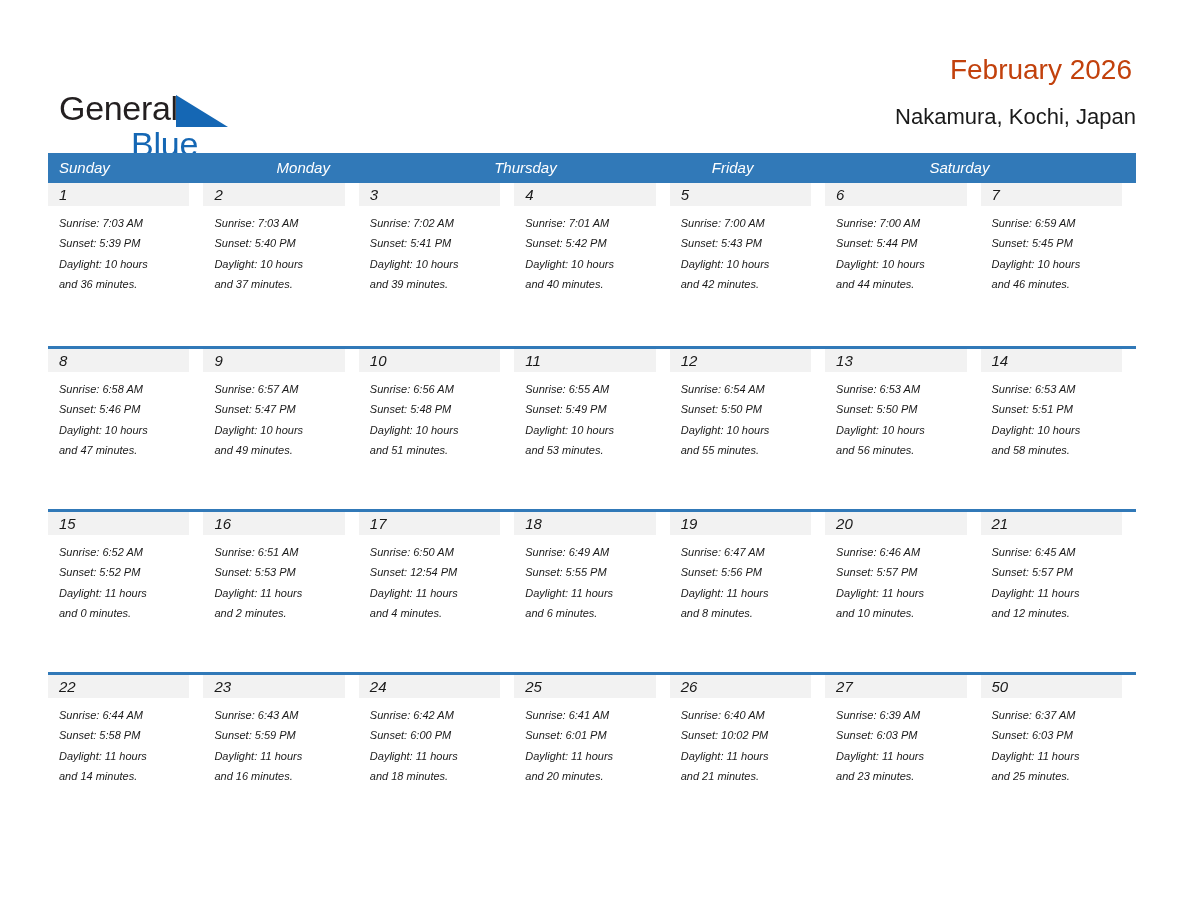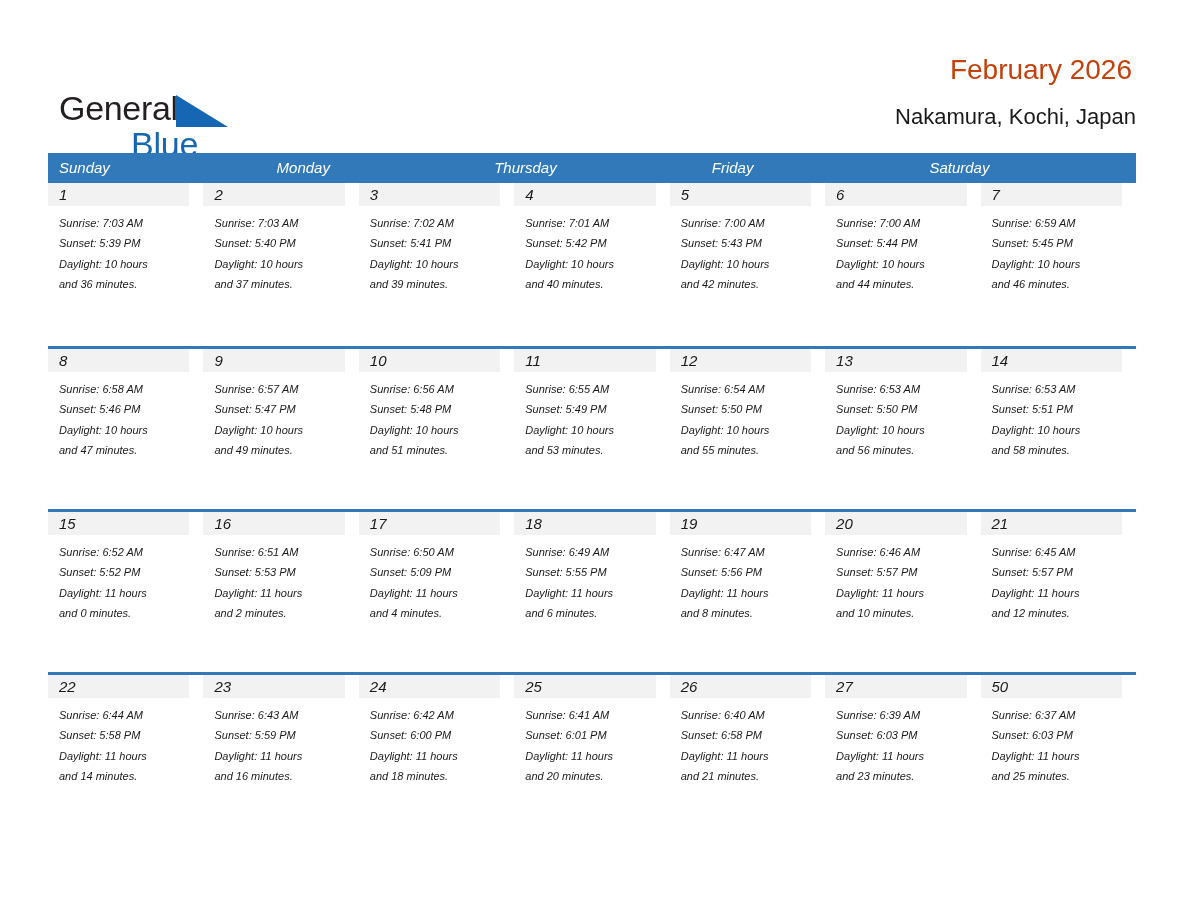--- a/index.html
+++ b/index.html
@@ -332,21 +332,21 @@
               <div>Daylight: 11 hours</div>
               <div>and 2 minutes.</div>
             </div>
           </div>
           <div class="day">
             <div class="daynum-band">
               <div class="daynum">17</div>
             </div>
             <div class="dayinfo">
               <div>Sunrise: 6:50 AM</div>
-              <div>Sunset: 5:09 PM</div>
+              <div>Sunset: 12:54 PM</div>
               <div>Daylight: 11 hours</div>
               <div>and 4 minutes.</div>
             </div>
           </div>
           <div class="day">
             <div class="daynum-band">
               <div class="daynum">18</div>
             </div>
             <div class="dayinfo">
               <div>Sunrise: 6:49 AM</div>
@@ -433,21 +433,21 @@
               <div>Daylight: 11 hours</div>
               <div>and 20 minutes.</div>
             </div>
           </div>
           <div class="day">
             <div class="daynum-band">
               <div class="daynum">26</div>
             </div>
             <div class="dayinfo">
               <div>Sunrise: 6:40 AM</div>
-              <div>Sunset: 6:58 PM</div>
+              <div>Sunset: 10:02 PM</div>
               <div>Daylight: 11 hours</div>
               <div>and 21 minutes.</div>
             </div>
           </div>
           <div class="day">
             <div class="daynum-band">
               <div class="daynum">27</div>
             </div>
             <div class="dayinfo">
               <div>Sunrise: 6:39 AM</div>

